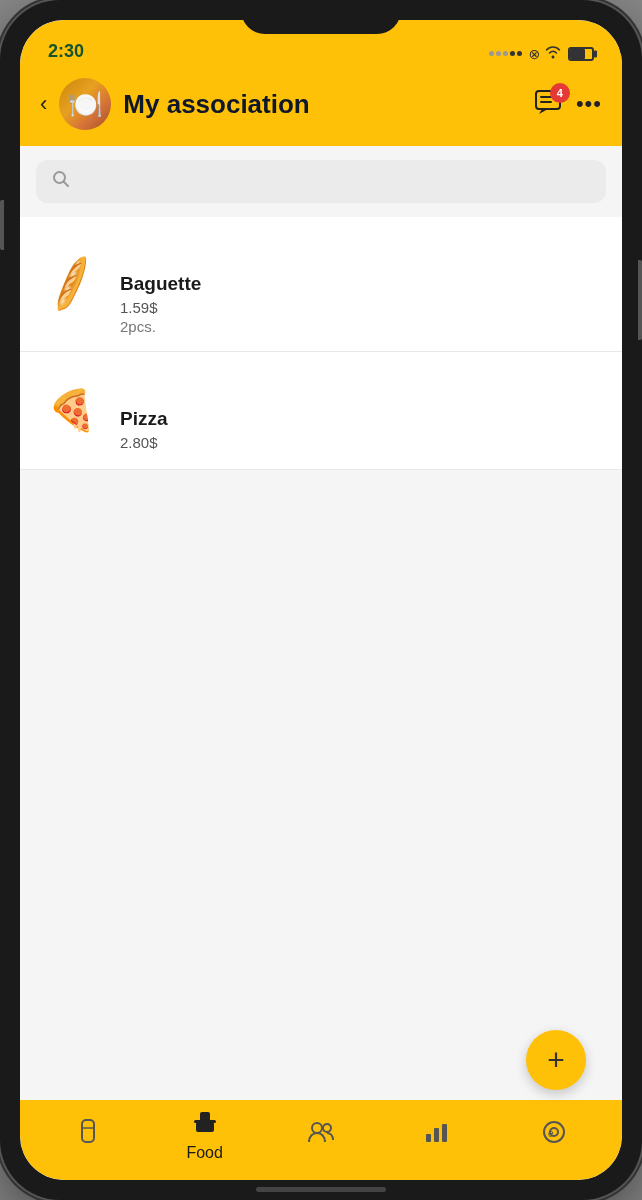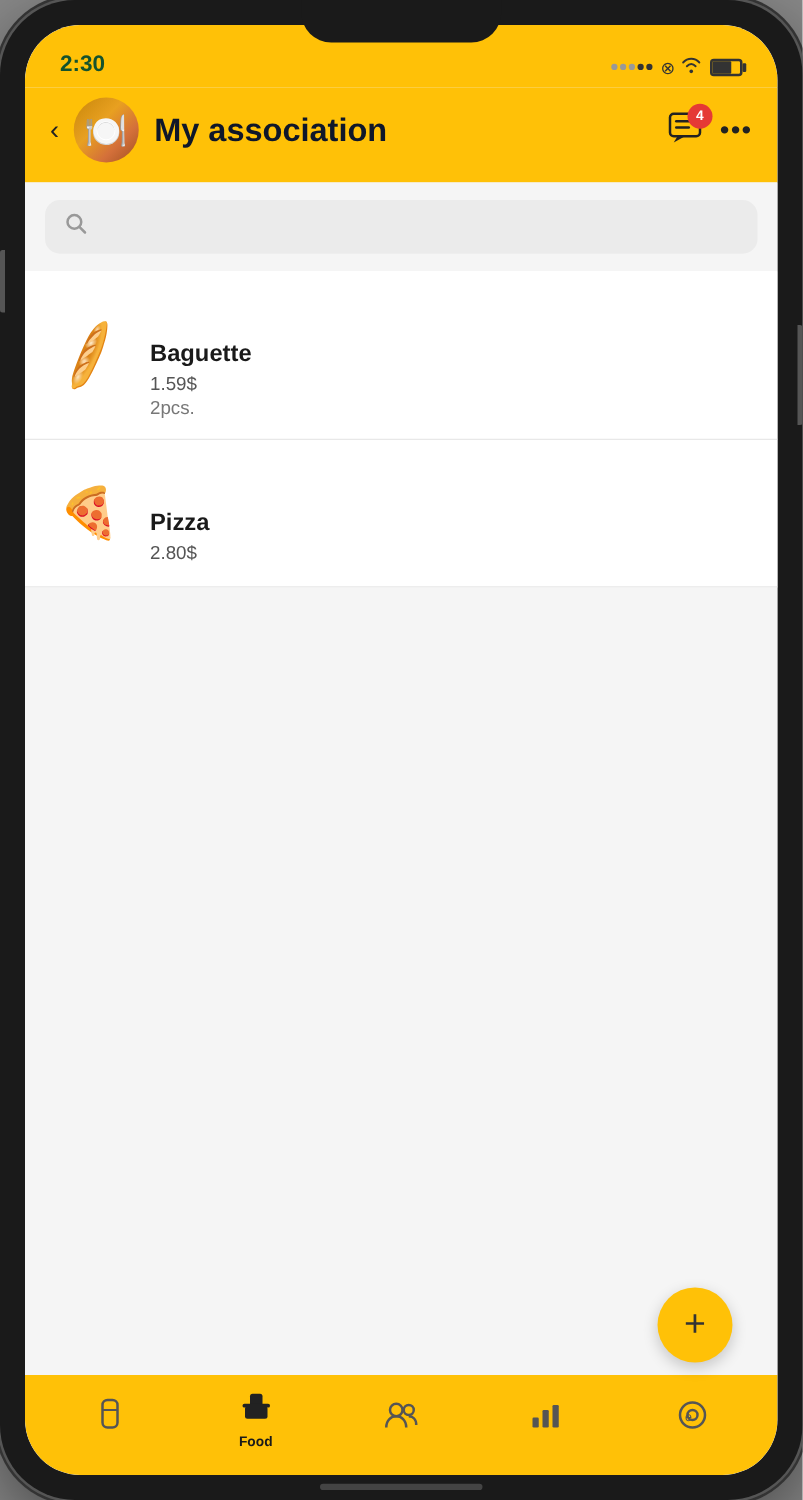--- a/index.html
+++ b/index.html
@@ -315,22 +315,22 @@
     .nav-icon {
       font-size: 24px;
       color: #555;
     }
 
     .nav-icon.active {
       color: #1a1a1a;
     }
 
     .nav-label {
-      font-size: 11px;
-      font-weight: 700;
+      font-size: 16px;
+      font-weight: 400;
       color: #1a1a1a;
     }
 
     
     .side-btn-left {
       position: absolute;
       left: 0;
       top: 200px;
       width: 4px;
       height: 50px;

